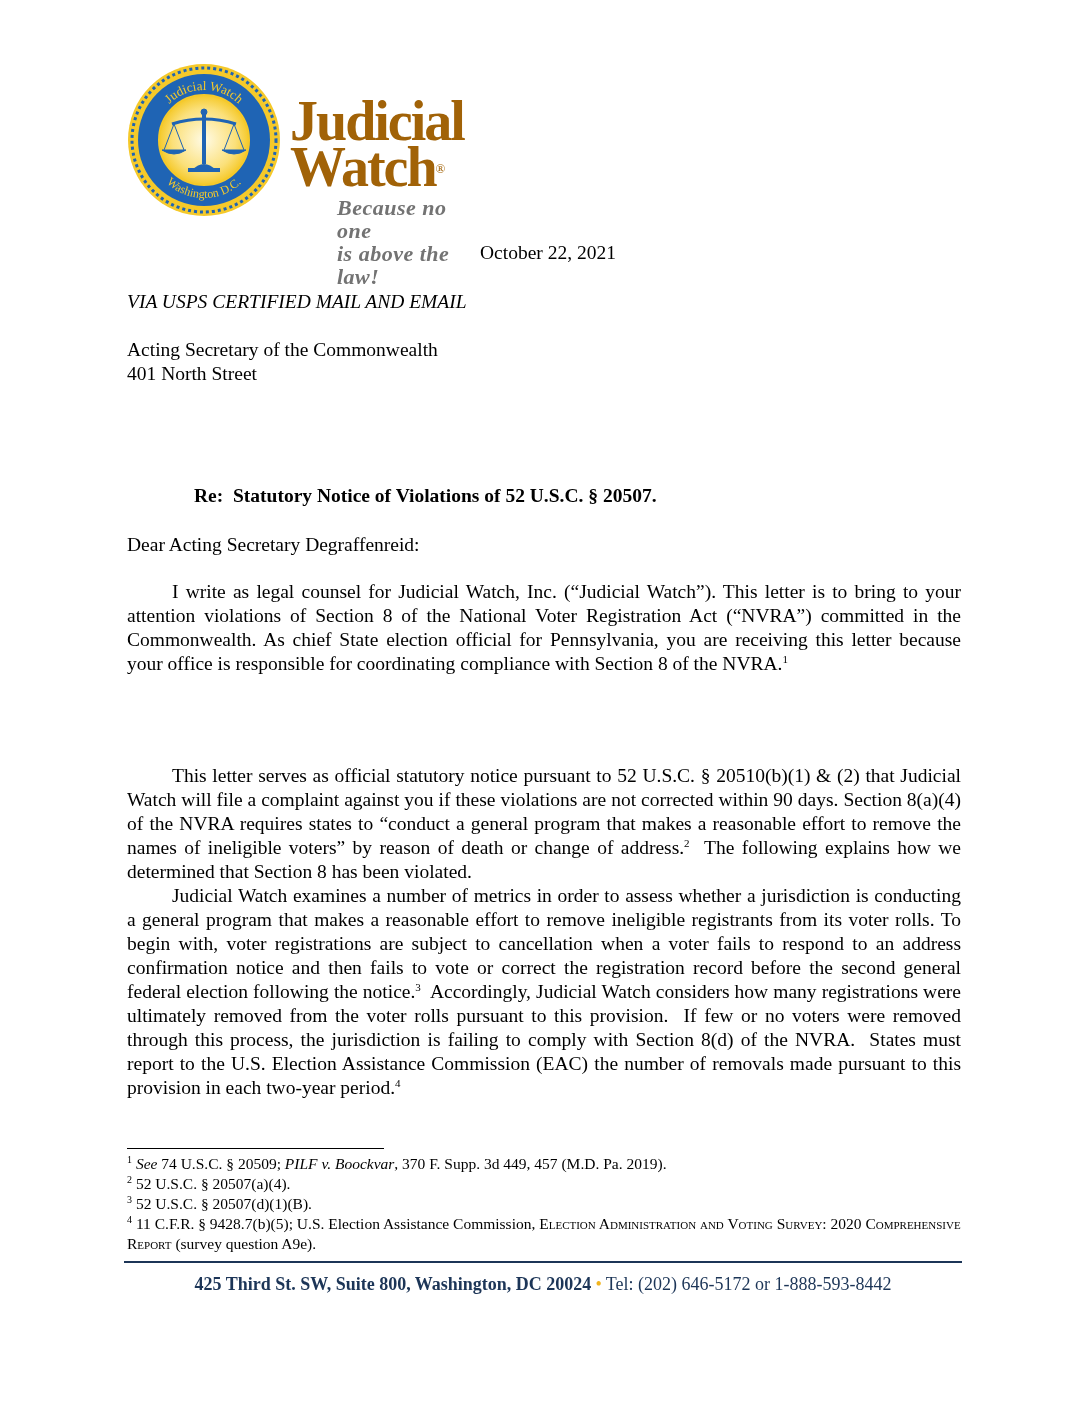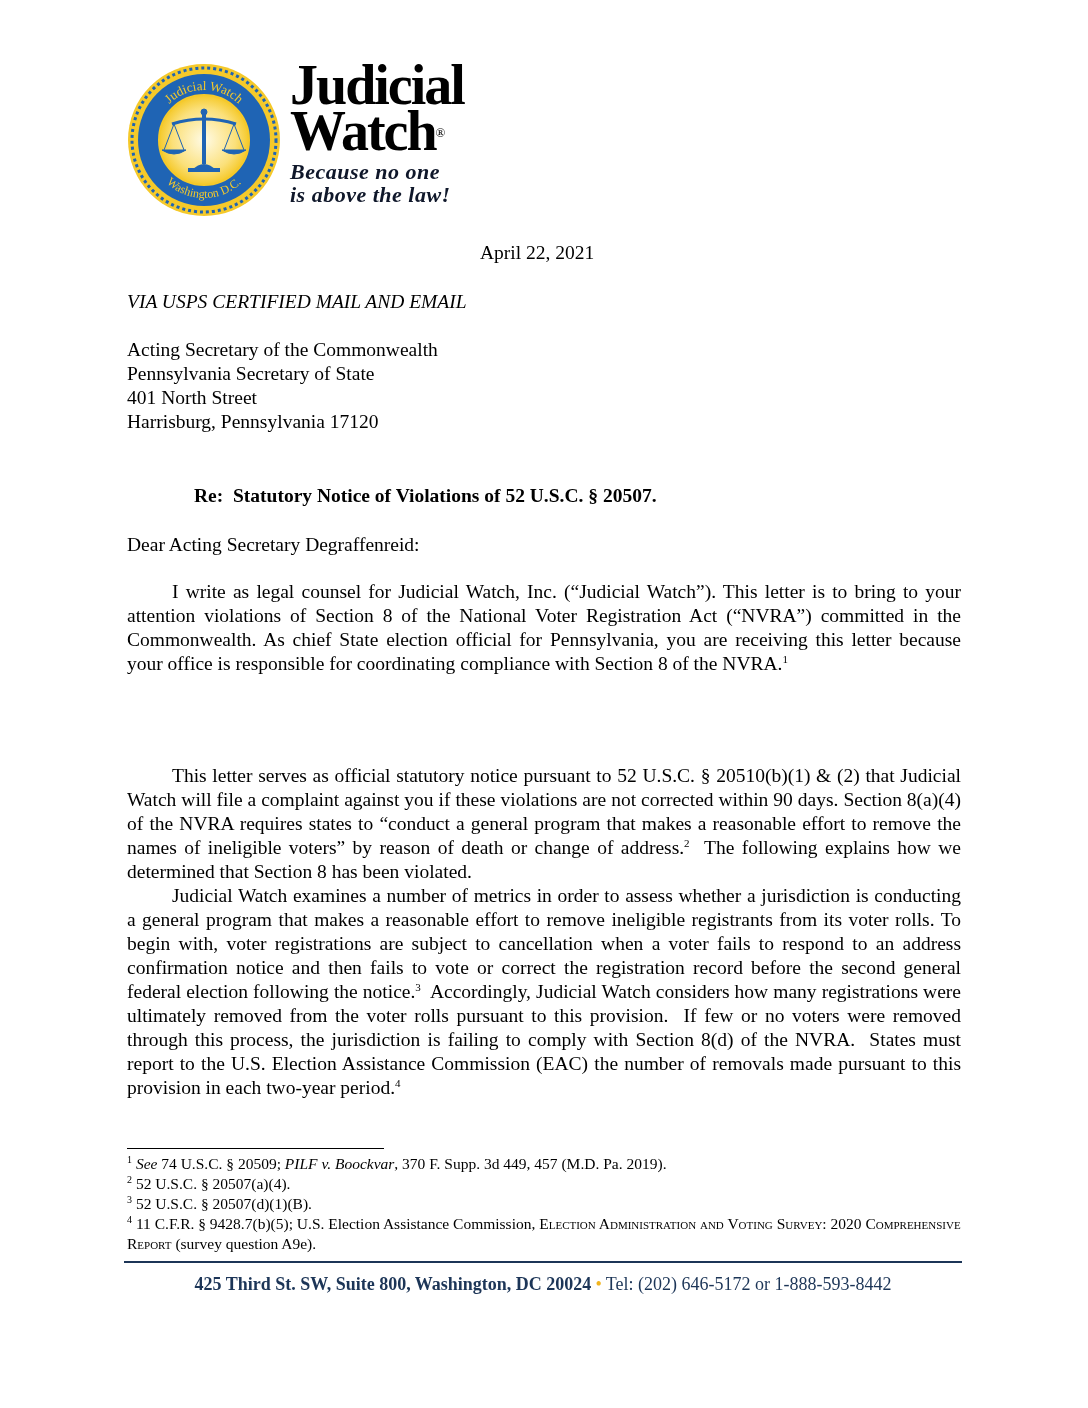--- a/index.html
+++ b/index.html
@@ -4,25 +4,25 @@
 <style>
   html, body { margin: 0; padding: 0; background: #ffffff; }
   body { width: 1088px; height: 1408px; position: relative; overflow: hidden;
          font-family: "Liberation Serif", "DejaVu Serif", serif; color: #000; }
   .page { position: absolute; left: 0; top: 0; width: 1088px; height: 1408px; }
 
   
   .logo { position: absolute; left: 126px; top: 62px; width: 340px; height: 160px; }
   .seal { position: absolute; left: 0; top: 0; width: 156px; height: 156px; }
   .brand { position: absolute; left: 164px; top: 0; width: 180px; }
-  .brand-name { font-family: "Liberation Serif", serif; font-weight: bold; color: #000000;
-                font-size: 56px; line-height: 46px; letter-spacing: -2px; }
+  .brand-name { font-family: "Liberation Serif", serif; font-weight: bold; color: #a16207;
+                font-size: 56px; line-height: 46px; letter-spacing: -2px; margin-top: 36px; }
   .brand-name .reg { font-size: 13px; font-weight: normal; vertical-align: top; letter-spacing: 0; position: relative; top: 2px; }
-  .tagline { font-family: "Liberation Serif", serif; font-style: italic; font-weight: bold; color: #0f172a;
-             font-size: 22px; line-height: 23px; margin-top: 6px; letter-spacing: 0.5px; }
+  .tagline { font-family: "Liberation Serif", serif; font-style: italic; font-weight: bold; color: #737373;
+             font-size: 22px; line-height: 23px; margin-top: 6px; letter-spacing: 0.5px; margin-left: 47px; }
 
   .text { font-size: 19.5px; line-height: 24px; position: absolute; }
   .date { left: 480px; top: 241px; }
   .via { left: 127px; top: 290px; font-style: italic; }
   .addr { left: 127px; top: 338px; }
   .addr div { height: 24px; }
   .re { left: 172px; top: 484px; font-weight: bold; margin-left: 22px; }
   .salutation { left: 127px; top: 533px; }
 
   .para { position: absolute; left: 127px; width: 834px; font-size: 19.5px; line-height: 24px; text-align: justify; }
@@ -85,28 +85,26 @@
         <div>Judicial</div>
         <div><span>Watch</span><span class="reg">®</span></div>
       </div>
       <div class="tagline">
         <div>Because no one</div>
         <div>is above the law!</div>
       </div>
     </div>
   </div>
 
-  <div class="text date">April 22, 2021</div>
+  <div class="text date">October 22, 2021</div>
   <div class="text via">VIA USPS CERTIFIED MAIL AND EMAIL</div>
 
   <div class="text addr">
     <div>Acting Secretary of the Commonwealth</div>
-    <div>Pennsylvania Secretary of State</div>
     <div>401 North Street</div>
-    <div>Harrisburg, Pennsylvania 17120</div>
   </div>
 
   <div class="text re" style="white-space:pre">Re:  Statutory Notice of Violations of 52 U.S.C. § 20507.</div>
   <div class="text salutation">Dear Acting Secretary Degraffenreid:</div>
 
   <div class="para p1">
     <span class="indent"></span><span>I write as legal counsel for Judicial Watch, Inc. (“Judicial Watch”).  This letter is to bring to your attention violations of Section 8 of the National Voter Registration Act (“NVRA”) committed in the Commonwealth.  As chief State election official for Pennsylvania, you are receiving this letter because your office is responsible for coordinating compliance with Section 8 of the NVRA.</span><sup>1</sup>
   </div>
 
   <div class="para p2">

